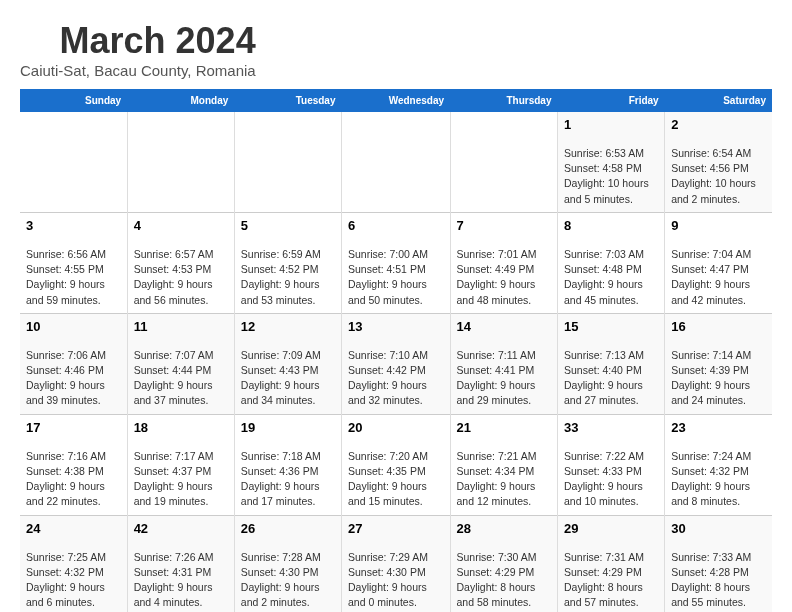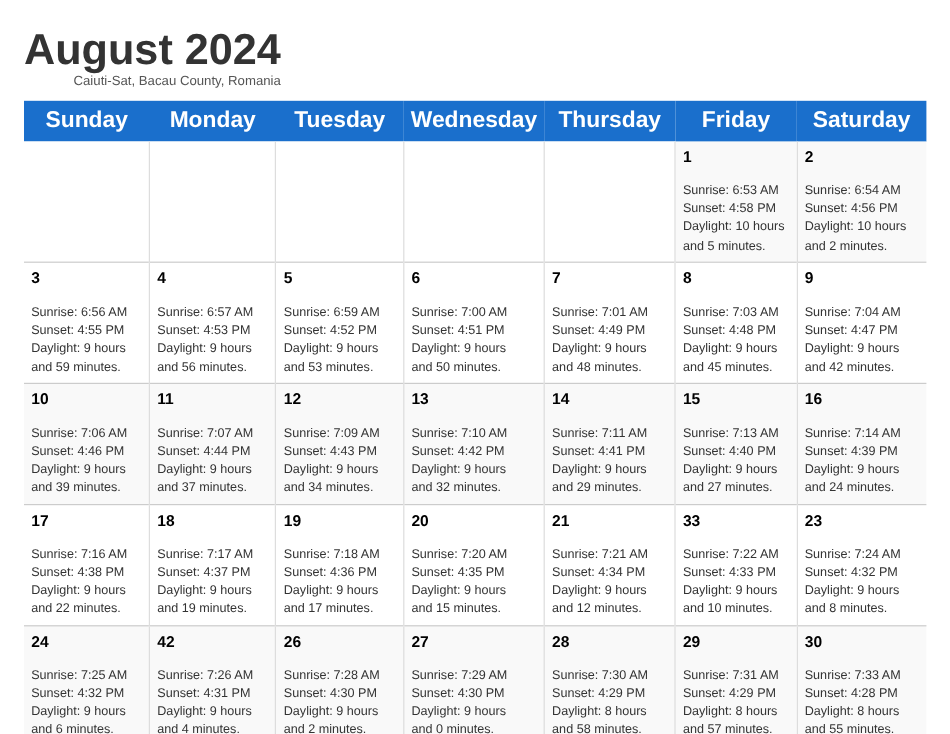--- a/index.html
+++ b/index.html
@@ -27,34 +27,34 @@
     }
     .title-area {
       text-align: right;
     }
     .month-title {
       font-size: 36px;
       font-weight: bold;
       color: #333;
     }
     .location-subtitle {
-      font-size: 11px;
+      font-size: 15px;
       color: #555;
     }
     table {
       width: 100%;
       border-collapse: collapse;
       font-size: 11px;
     }
     thead th {
       background-color: #1a6fcc;
       color: #fff;
-      text-align: center;
+      text-align: right;
       padding: 6px 6px;
-      font-size: 19px;
+      font-size: 10px;
       font-weight: bold;
     }
     tbody tr {
       border-bottom: 1px solid #ccc;
     }
     tbody td {
       vertical-align: top;
       padding: 5px 6px;
       border-right: 1px solid #ddd;
       height: 80px;
@@ -83,21 +83,21 @@
     }
     .empty-cell {
       background: #fff;
     }
   </style>
 </head>
 <body>
 
 <div class="header-area">
   <div class="title-area">
-    <div class="month-title">August 2024</div>
+    <div class="month-title">March 2024</div>
     <div class="location-subtitle">Caiuti-Sat, Bacau County, Romania</div>
   </div>
 </div>
 
 <table>
   <thead>
     <tr id="header-row">
     <th>Sunday</th>
         <th>Monday</th>
         <th>Tuesday</th>

